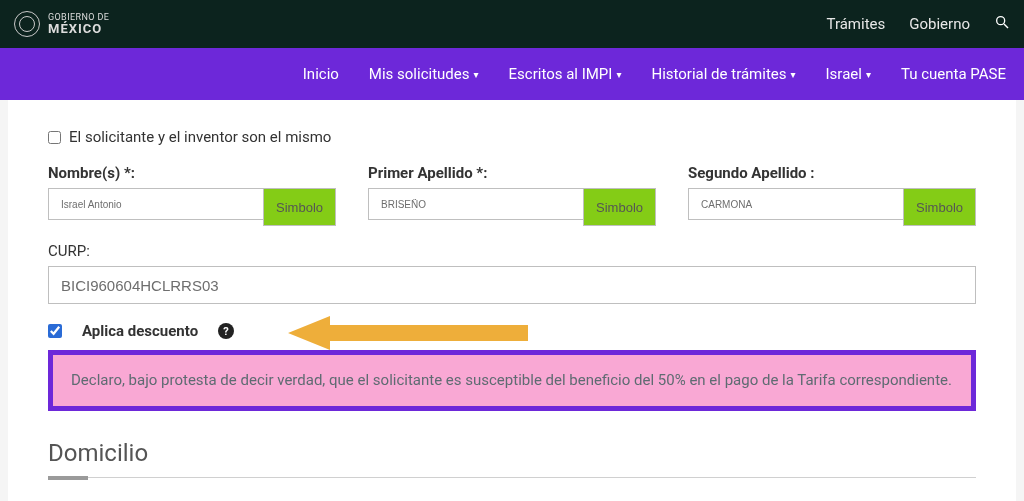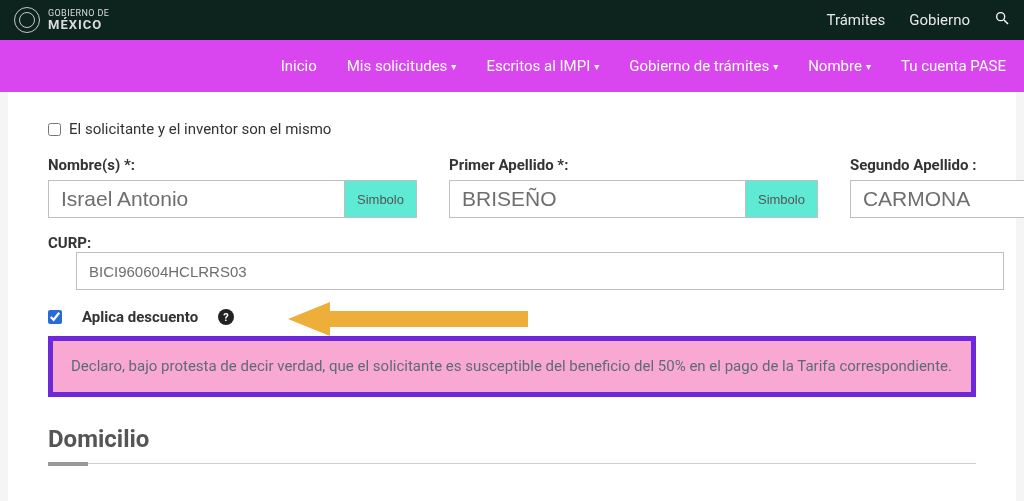--- a/index.html
+++ b/index.html
@@ -5,21 +5,21 @@
   * { box-sizing: border-box; margin: 0; padding: 0; }
   body {
     font-family: -apple-system, BlinkMacSystemFont, "Segoe UI", Roboto, "Helvetica Neue", Arial, sans-serif;
     background: #f5f5f5;
     width: 1024px;
     height: 501px;
     overflow: hidden;
   }
   .topbar {
     background: #0c231e;
-    height: 40px;
+    height: 48px;
     display: flex;
     align-items: center;
     padding: 0 14px;
     color: #fff;
   }
   .gov-logo {
     display: flex;
     align-items: center;
     gap: 8px;
     flex: 1;
@@ -34,21 +34,21 @@
     content:"";
     width:14px;height:14px;
     border:1px solid #c9c9c9;border-radius:50%;
   }
   .gov-text { line-height: 1; font-size: 9px; letter-spacing: .4px; color:#dcdcdc;}
   .gov-text .mx { font-size: 13px; font-weight: 700; letter-spacing: 1px; }
   .top-links { display: flex; align-items: center; gap: 24px; font-size: 15px; color: #e7e7e7; }
   .top-links span { cursor: pointer; }
   .search-icon svg { width: 16px; height: 16px; stroke: #fff; }
   .navbar {
-    background: #d946ef;
+    background: #6d28d9;
     height: 52px;
     display: flex;
     align-items: center;
     justify-content: flex-end;
     padding: 0 18px;
     gap: 30px;
     color: #fff;
     font-size: 15px;
   }
   .nav-item { cursor: pointer; display:flex;align-items:center;gap:4px;}
@@ -60,54 +60,54 @@
     height: calc(501px - 40px - 52px);
     position: relative;
   }
   .chk-row { display:flex; align-items:center; gap:8px; margin-bottom: 18px; color:#333; font-size:15px;}
   .chk-row input[type=checkbox]{ width:13px;height:13px; }
   .field-row { display:flex; gap:32px; margin-bottom:16px;}
   .field { flex:1; display:flex; flex-direction:column; }
   .field label { font-weight:700; color:#333; font-size:15px; margin-bottom:6px; }
   .inputwrap { display:flex; }
   .inputwrap input {
-    flex:1; height:38px; border:1px solid #bfbfbf; border-right:none;
-    padding:0 12px; font-size:21px; color:#6e6e6e;
+    flex:1; height:32px; border:1px solid #bfbfbf; border-right:none;
+    padding:0 12px; font-size:10px; color:#6e6e6e;
     border-radius:0; outline:none;
   }
   .btn-simbolo {
-    height:38px; border:1px solid #bfbfbf; background:#5eead4;
+    height:38px; border:1px solid #bfbfbf; background:#84cc16;
     padding:0 12px; font-size:13px; color:#555; cursor:pointer;
   }
   .full-field { margin-bottom: 18px;}
-  .full-field label{ font-weight:700; color:#333; font-size:15px; display:block; }
+  .full-field label{ font-weight:400; color:#333; font-size:15px; display:block; margin-bottom:6px;}
   .full-field input{
     width:100%; height:38px; border:1px solid #bfbfbf;
-    padding:0 12px; font-size:15px; color:#6e6e6e; outline:none;margin-left:28px;
+    padding:0 12px; font-size:15px; color:#6e6e6e; outline:none;
   }
   .discount-row { display:flex; align-items:center; gap:20px; font-weight:700; color:#333; font-size:15px; margin-bottom:10px; position:relative;}
   .discount-row input[type=checkbox]{ width:14px;height:14px; accent-color:#2a6bd6;}
   .help-icon {
     width:16px;height:16px;border-radius:50%;background:#222;color:#fff;
     font-size:11px;font-weight:700;display:inline-flex;align-items:center;justify-content:center;
   }
   .arrow {
     position:absolute; left:240px; top:-6px; pointer-events:none;
   }
   .decl-box {
     background:#f9a8d4;
     border:5px solid #6d28d9;
     padding:14px 18px;
     color:#5f6b72;
     font-size:15px;
     line-height:1.55;
     margin-bottom:28px;
   }
   .section-title {
-    font-size:24px; color:#555; font-weight:700;
+    font-size:24px; color:#555; font-weight:400;
     padding-bottom:6px;
   }
   .section-underline {
     height:1px; background:#d0d0d0; margin-top:4px; position:relative;
   }
   .section-underline::before{
     content:""; position:absolute; left:0; top:-1px; width:40px; height:4px; background:#9a9a9a;
   }
 </style>
 </head>
@@ -139,25 +139,25 @@
     </div>
   <div class="nav-item">
       <span>Mis solicitudes</span>
       <span class="caret">▾</span>
     </div>
   <div class="nav-item">
       <span>Escritos al IMPI</span>
       <span class="caret">▾</span>
     </div>
   <div class="nav-item">
-      <span>Gobierno de trámites</span>
-      <span class="caret">▾</span>
-    </div>
-  <div class="nav-item">
-      <span>Nombre</span>
+      <span>Historial de trámites</span>
+      <span class="caret">▾</span>
+    </div>
+  <div class="nav-item">
+      <span>Israel</span>
       <span class="caret">▾</span>
     </div>
   <div class="nav-item">
       <span>Tu cuenta PASE</span>
     </div>
 </div>
 
 <div class="page">
 
   <div class="chk-row">

